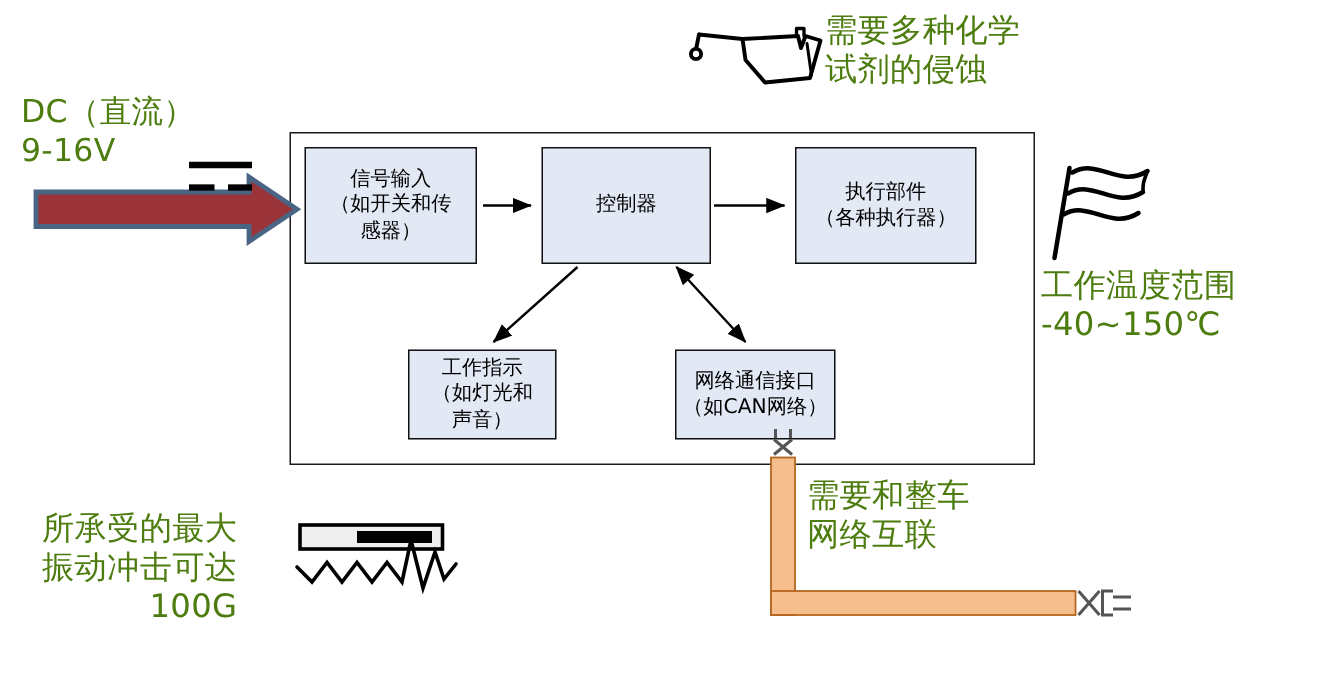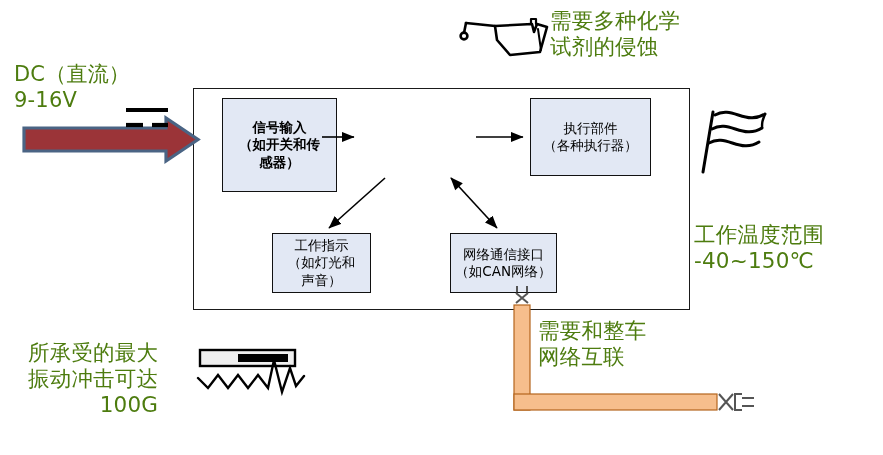--- a/index.html
+++ b/index.html
@@ -43,21 +43,21 @@
     justify-content: center;
     text-align: center;
     color: #000000;
     font-family: "DejaVu Sans", "Liberation Sans", sans-serif;
     font-size: 13.5px;
     line-height: 1.28;
     letter-spacing: 0px;
   }
   .pbox span { display: block; padding: 0 2px; white-space: pre-line; }
 
-  .box-input      { left: 222px; top: 98px;  width: 115px; height: 94px; font-weight: bold; }
+  .box-input      { left: 203px; top: 98px;  width: 115px; height: 78px; }
   .box-controller { left: 361px; top: 98px;  width: 113px; height: 78px; }
   .box-actuator   { left: 530px; top: 98px;  width: 121px; height: 78px; }
   .box-indicator  { left: 272px; top: 233px; width: 99px;  height: 60px; align-items: center; }
   .box-network    { left: 450px; top: 233px; width: 107px; height: 60px; }
 
   
   #overlay {
     position: absolute;
     left: 0; top: 0;
     width: 883px; height: 455px;
@@ -69,37 +69,40 @@
     position: absolute;
     font-family: "DejaVu Sans", "Liberation Sans", sans-serif;
     font-weight: normal;
     color: #4d7c0f;
     line-height: 1.22;
     white-space: pre-line;
     letter-spacing: 0.2px;
   }
   .callout-dc       { left: 14px;  top: 62px;  font-size: 21px; }
   .callout-chem     { left: 550px; top: 8px;   font-size: 21.5px; }
-  .callout-temp     { left: 694px; top: 178px; font-size: 21.5px; margin-top: 44px; }
+  .callout-temp     { left: 694px; top: 178px; font-size: 21.5px; }
   .callout-vib      { left: 28px;  top: 340px; font-size: 21.5px; text-align: right; }
   .callout-net      { left: 538px; top: 318px; font-size: 21.5px; }
 </style>
 </head>
 <body>
 
 <div id="stage">
 
   <div class="abs system-container"></div>
 
   <div class="pbox box-input">
     <span>信号输入
 （如开关和传
 感器）</span>
   </div>
 
+  <div class="pbox box-controller">
+    <span>控制器</span>
+  </div>
 
   <div class="pbox box-actuator">
     <span>执行部件
 （各种执行器）</span>
   </div>
 
   <div class="pbox box-indicator">
     <span>工作指示
 （如灯光和
 声音）</span>

